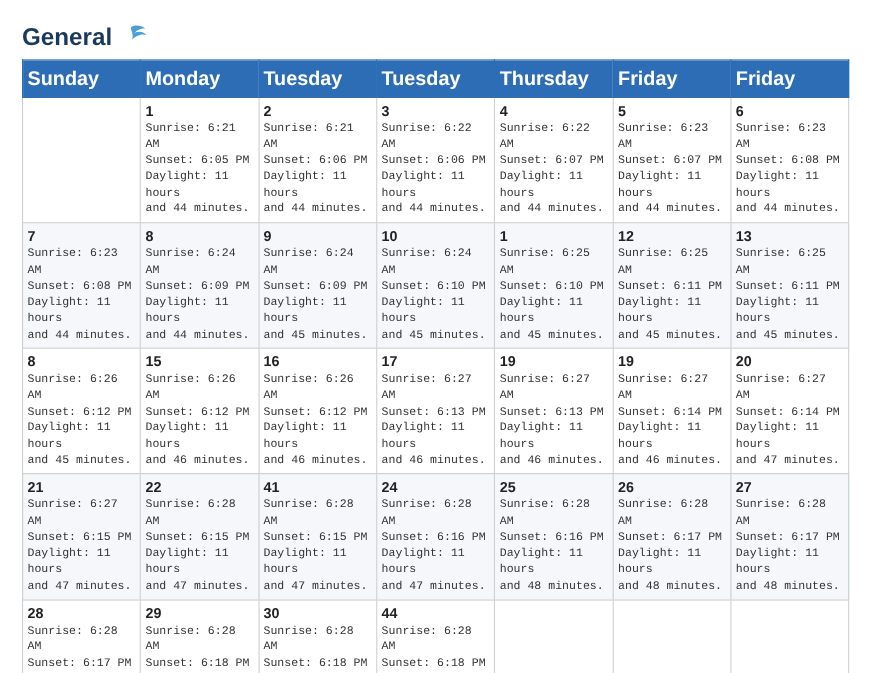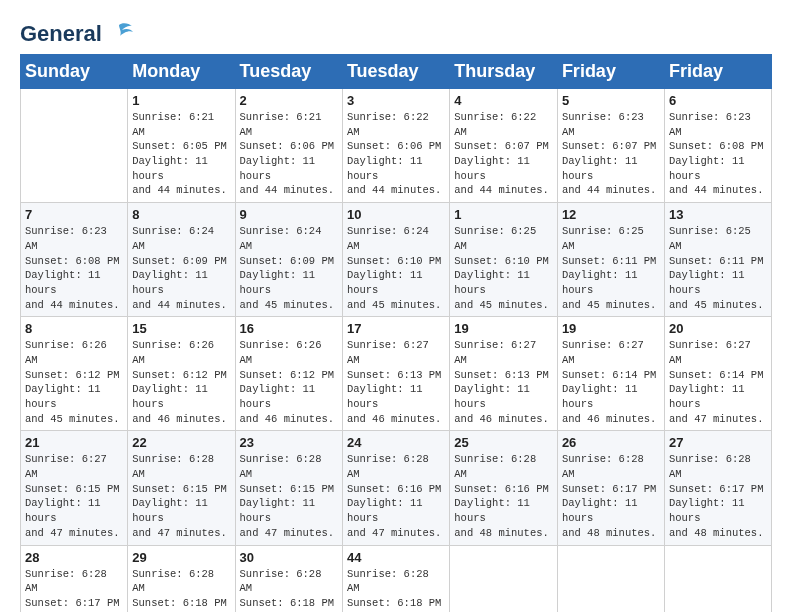--- a/index.html
+++ b/index.html
@@ -263,21 +263,21 @@
 and 47 minutes.</div>
         </td>
         <td>
           <span class="day-number">22</span>
           <div class="day-info" style="white-space: pre-line;">Sunrise: 6:28 AM
 Sunset: 6:15 PM
 Daylight: 11 hours
 and 47 minutes.</div>
         </td>
         <td>
-          <span class="day-number">23</span>
+          <span class="day-number">41</span>
           <div class="day-info" style="white-space: pre-line;">Sunrise: 6:28 AM
 Sunset: 6:15 PM
 Daylight: 11 hours
 and 47 minutes.</div>
         </td>
         <td>
           <span class="day-number">24</span>
           <div class="day-info" style="white-space: pre-line;">Sunrise: 6:28 AM
 Sunset: 6:16 PM
 Daylight: 11 hours

